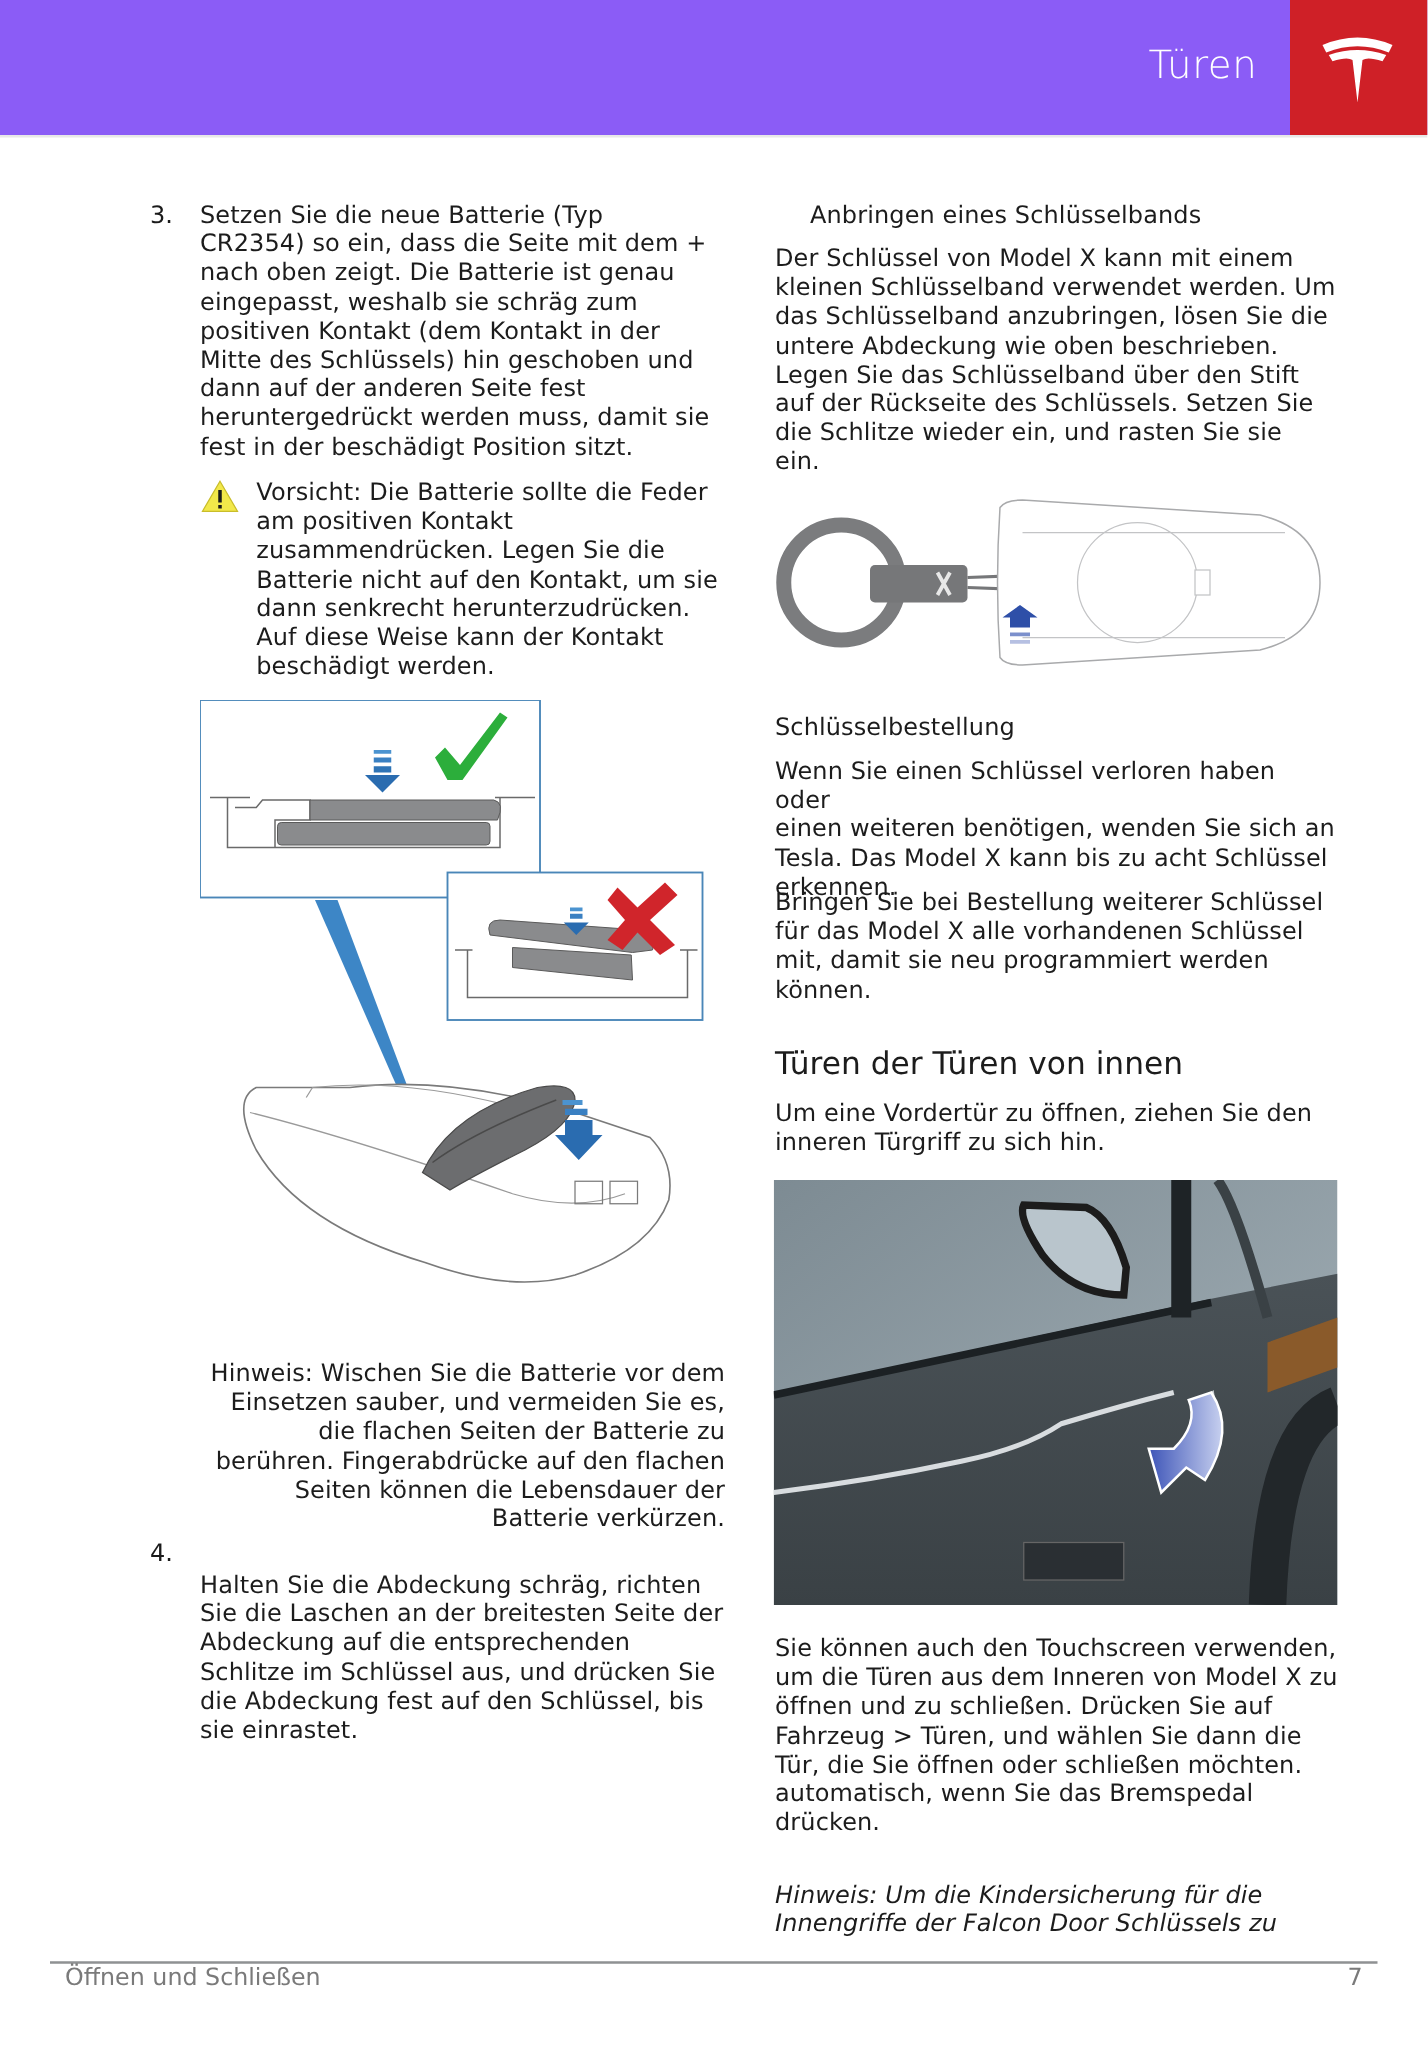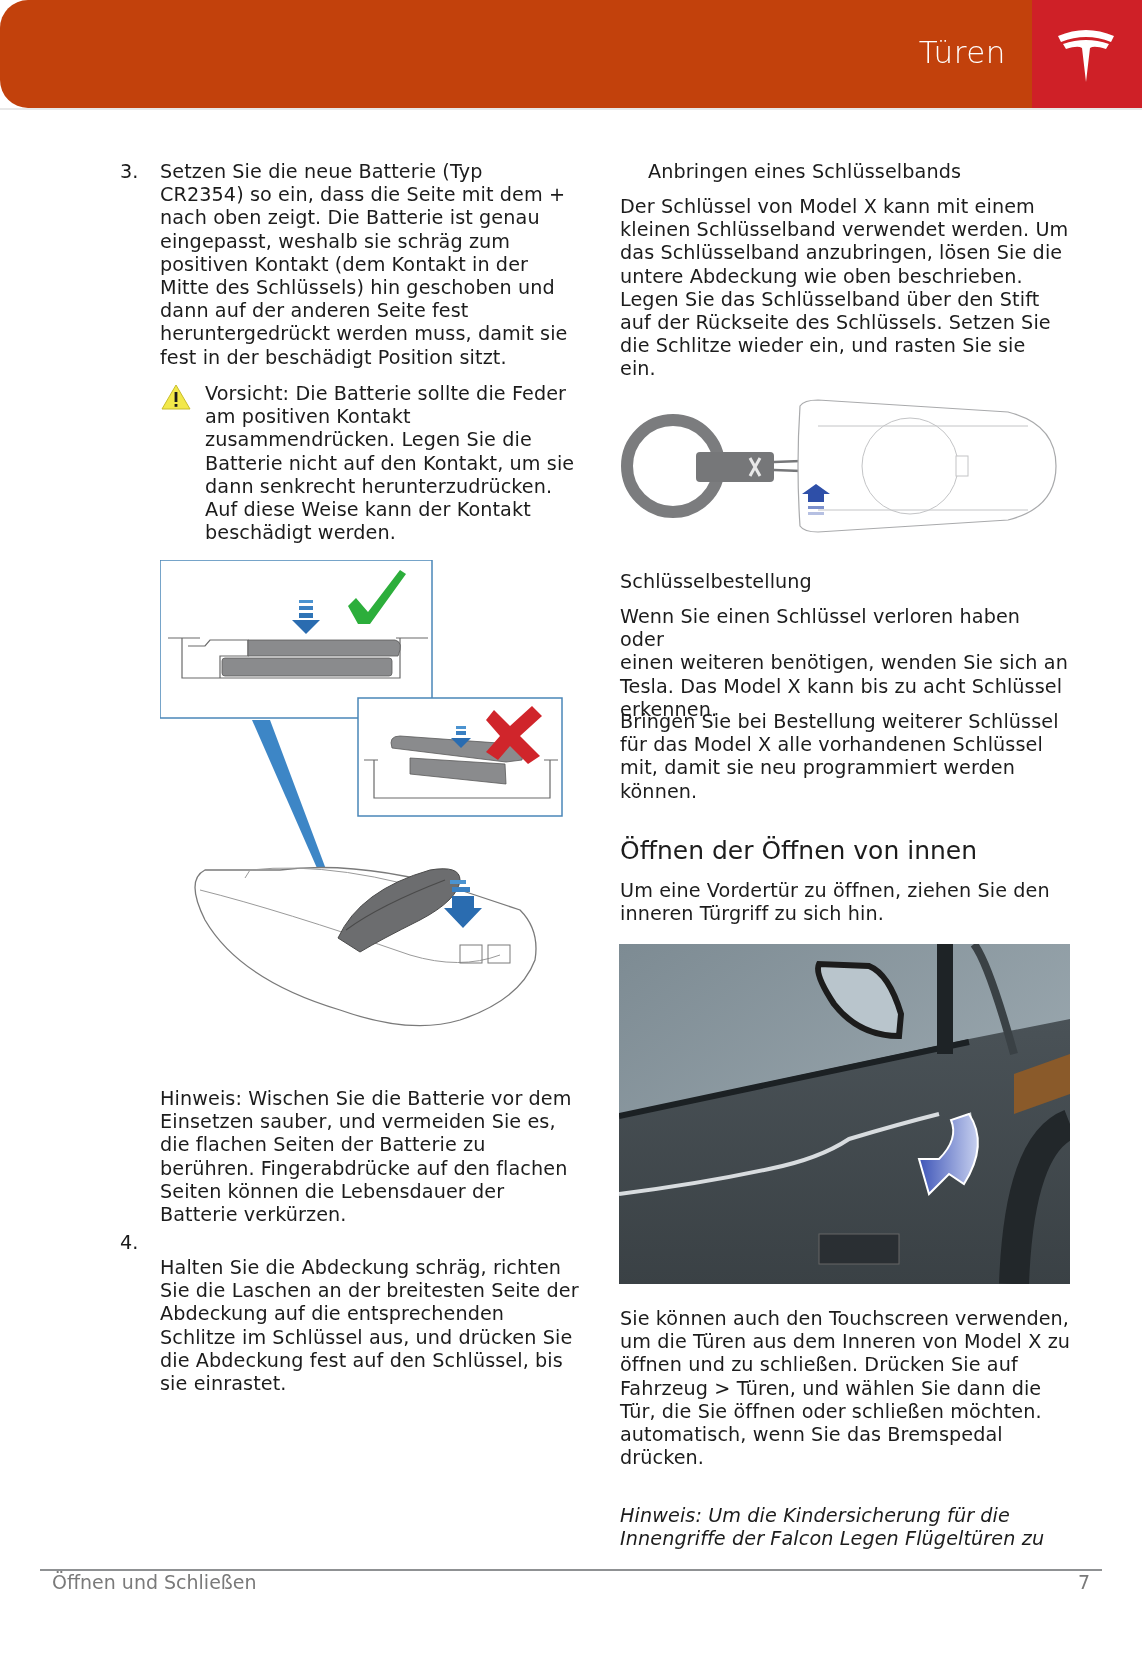--- a/index.html
+++ b/index.html
@@ -3,22 +3,21 @@
   <meta charset="utf-8">
   <style>
     html, body { margin: 0; padding: 0; }
     body {
       width: 1142px; height: 1654px; position: relative; overflow: hidden;
       background: #ffffff; color: #1a1a1a;
       font-family: "Liberation Sans", "DejaVu Sans", sans-serif;
     }
     .header {
       position: absolute; left: 0; top: 0; width: 1142px; height: 108px;
-      background: #c2410c;
-      border-radius: 28px;
+      background: #8b5cf6;
     }
     .header-under { position:absolute; left:0; top:108px; width:1142px; height:2px; background:#e8e8e8; }
     .header-title {
       position: absolute; right: 136px; top: 34px;
       font-size: 31px; color: #ffffff; letter-spacing: 0.5px;
       font-family: "DejaVu Sans", sans-serif; font-weight: 300;
     }
     .logo-box {
       position: absolute; left: 1032px; top: 0; width: 110px; height: 108px;
       background: #cf2027;
@@ -109,21 +108,21 @@
   <rect x="198" y="138" width="204" height="118" fill="#fff" stroke="#4a86b8" stroke-width="1.5"></rect>
   <path d="M204 200 L218 200 M384 200 L398 200 M214 200 L214 238 L390 238 L390 200" fill="none" stroke="#6a6a6a" stroke-width="1.2"></path>
   <path d="M232 188 Q228 176 240 176 L352 184 Q366 186 362 200 L346 202 Z" fill="#8a8b8d" stroke="#5a5a5a" stroke-width="0.8"></path>
   <path d="M250 198 L345 204 L346 224 L250 214 Z" fill="#8a8b8d" stroke="#5a5a5a" stroke-width="0.8"></path>
   <rect x="296" y="166" width="10" height="3" fill="#4b93d0"></rect>
   <rect x="296" y="171" width="10" height="4" fill="#3a80c2"></rect>
   <path d="M291 178 L311 178 L301 188 Z" fill="#2a6cb0"></path>
   <path d="M334 150 L350 166 L372 146 L382 156 L360 176 L380 196 L368 204 L350 186 L338 200 L326 192 L340 176 L326 160 Z" fill="#d0252b"></path>
 </svg>
 
-<div class="p" style="left:160px; top:1087px; width:420px;">
+<div class="p" style="left:160px; top:1087px; width:420px;text-align:right;">
   <div>Hinweis: Wischen Sie die Batterie vor dem</div>
   <div>Einsetzen sauber, und vermeiden Sie es,</div>
   <div>die flachen Seiten der Batterie zu</div>
   <div>berühren. Fingerabdrücke auf den flachen</div>
   <div>Seiten können die Lebensdauer der</div>
   <div>Batterie verkürzen.</div>
 </div>
 
 <div class="num" style="left:120px; top:1231px;">4.</div>
 <div class="p" style="left:160px; top:1231px; width:420px;margin-top:25px;">
@@ -168,21 +167,21 @@
   <div>Tesla. Das Model X kann bis zu acht Schlüssel</div>
   <div>erkennen.</div>
 </div>
 <div class="p" style="left:620px; top:710px; width:450px;">
   <div>Bringen Sie bei Bestellung weiterer Schlüssel</div>
   <div>für das Model X alle vorhandenen Schlüssel</div>
   <div>mit, damit sie neu programmiert werden</div>
   <div>können.</div>
 </div>
 
-<div class="h2" style="left:620px; top:836px;">Öffnen der Öffnen von innen</div>
+<div class="h2" style="left:620px; top:836px;">Türen der Türen von innen</div>
 <div class="p" style="left:620px; top:879px; width:450px;">
   <div>Um eine Vordertür zu öffnen, ziehen Sie den</div>
   <div>inneren Türgriff zu sich hin.</div>
 </div>
 
 <svg class="fig" style="left:619px; top:944px;" width="451" height="340" viewBox="0 0 451 340">
   <defs>
     <linearGradient id="glass" x1="0" y1="0" x2="1" y2="1">
       <stop offset="0" stop-color="#7d8b93"></stop>
         <stop offset="1" stop-color="#a6b3ba"></stop>
@@ -214,18 +213,18 @@
   <div>Sie können auch den Touchscreen verwenden,</div>
   <div>um die Türen aus dem Inneren von Model X zu</div>
   <div>öffnen und zu schließen. Drücken Sie auf</div>
   <div>Fahrzeug &gt; Türen, und wählen Sie dann die</div>
   <div>Tür, die Sie öffnen oder schließen möchten.</div>
   <div>automatisch, wenn Sie das Bremspedal</div>
   <div>drücken.</div>
 </div>
 <div class="p" style="left:620px; top:1504px; width:460px;font-style:italic;">
   <div>Hinweis: Um die Kindersicherung für die</div>
-  <div>Innengriffe der Falcon Legen Flügeltüren zu</div>
+  <div>Innengriffe der Falcon Door Schlüssels zu</div>
 </div>
 
 <div class="footer-rule"></div>
 <div class="footer-left">Öffnen und Schließen</div>
 <div class="footer-right">7</div>
 
 </body></html>

